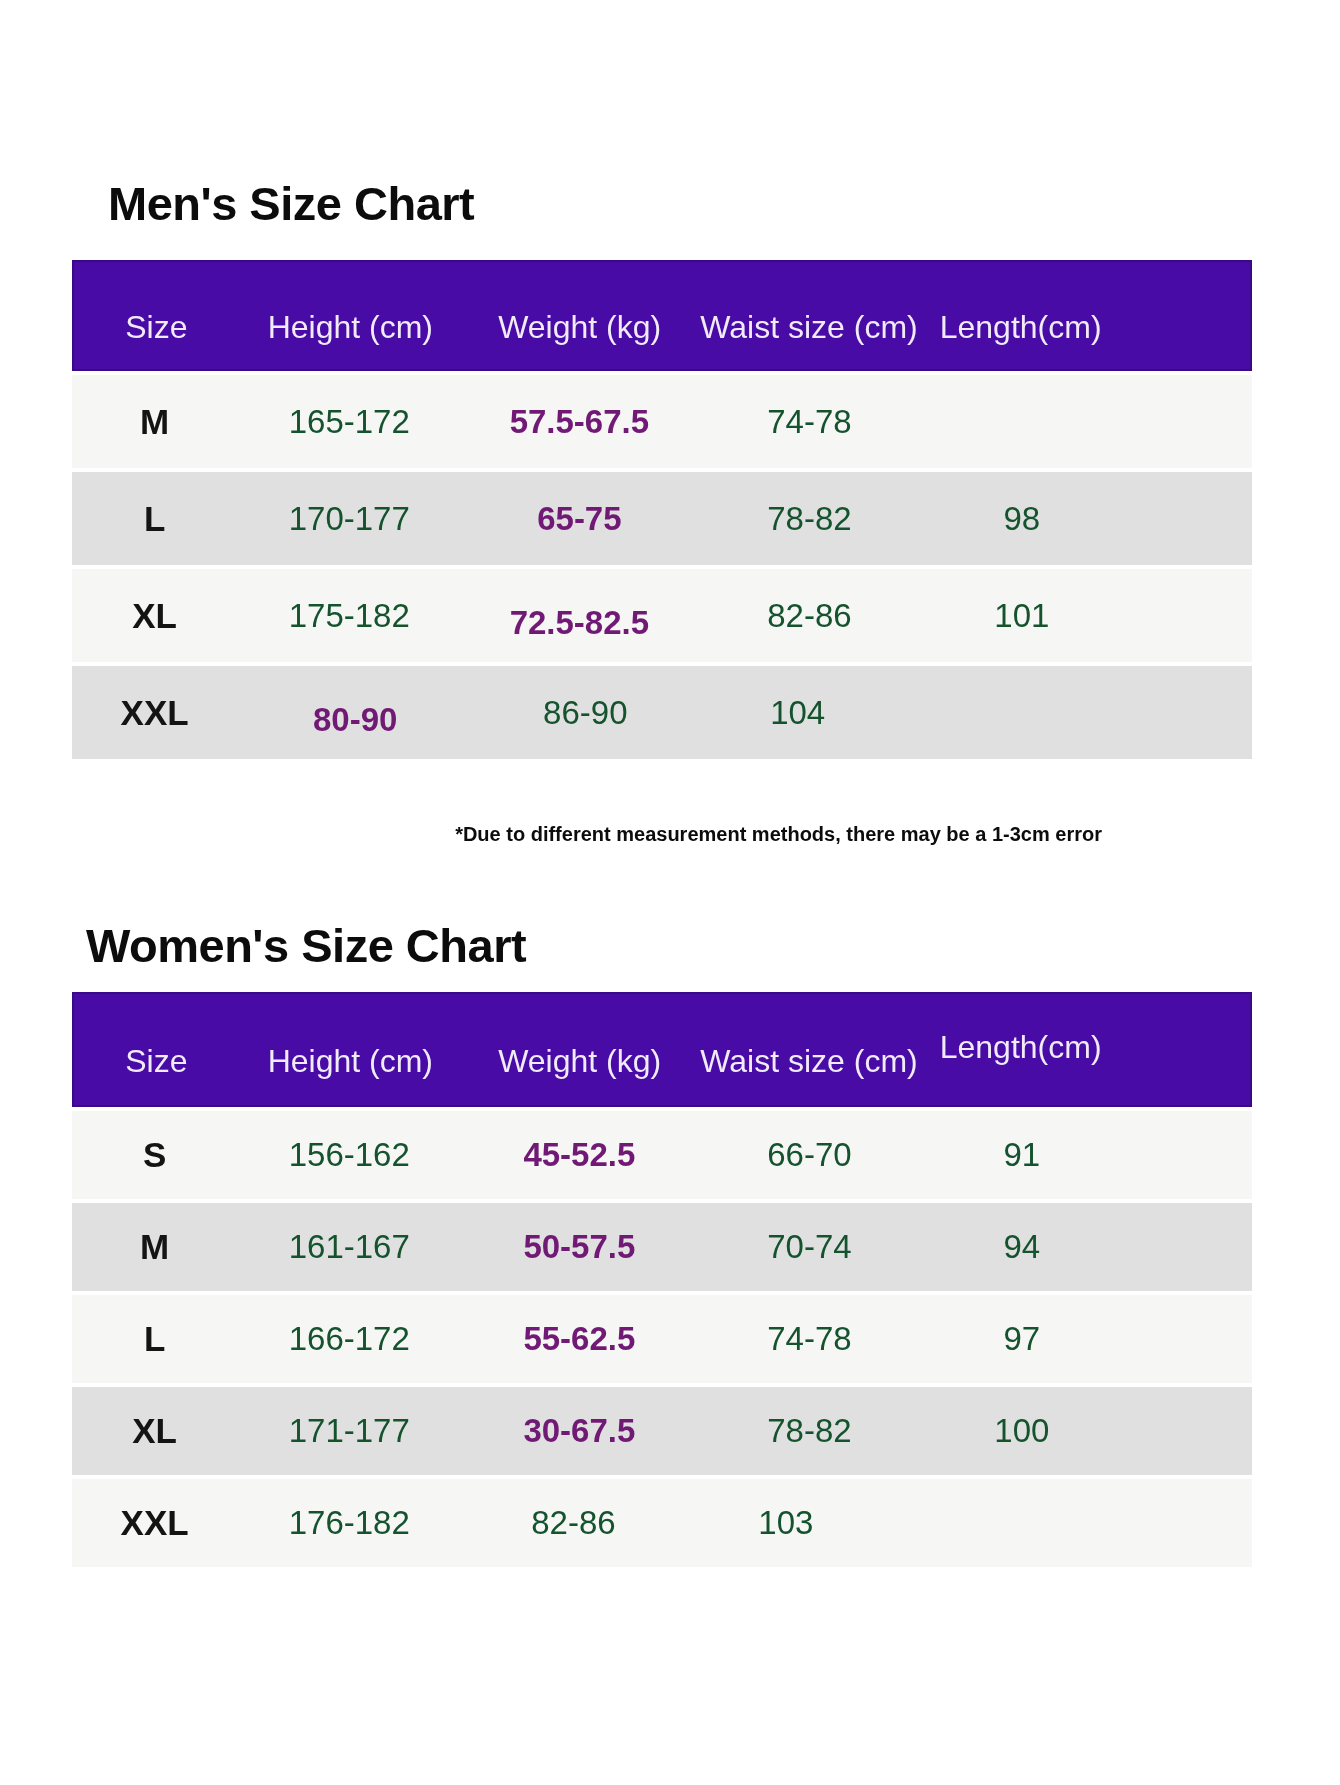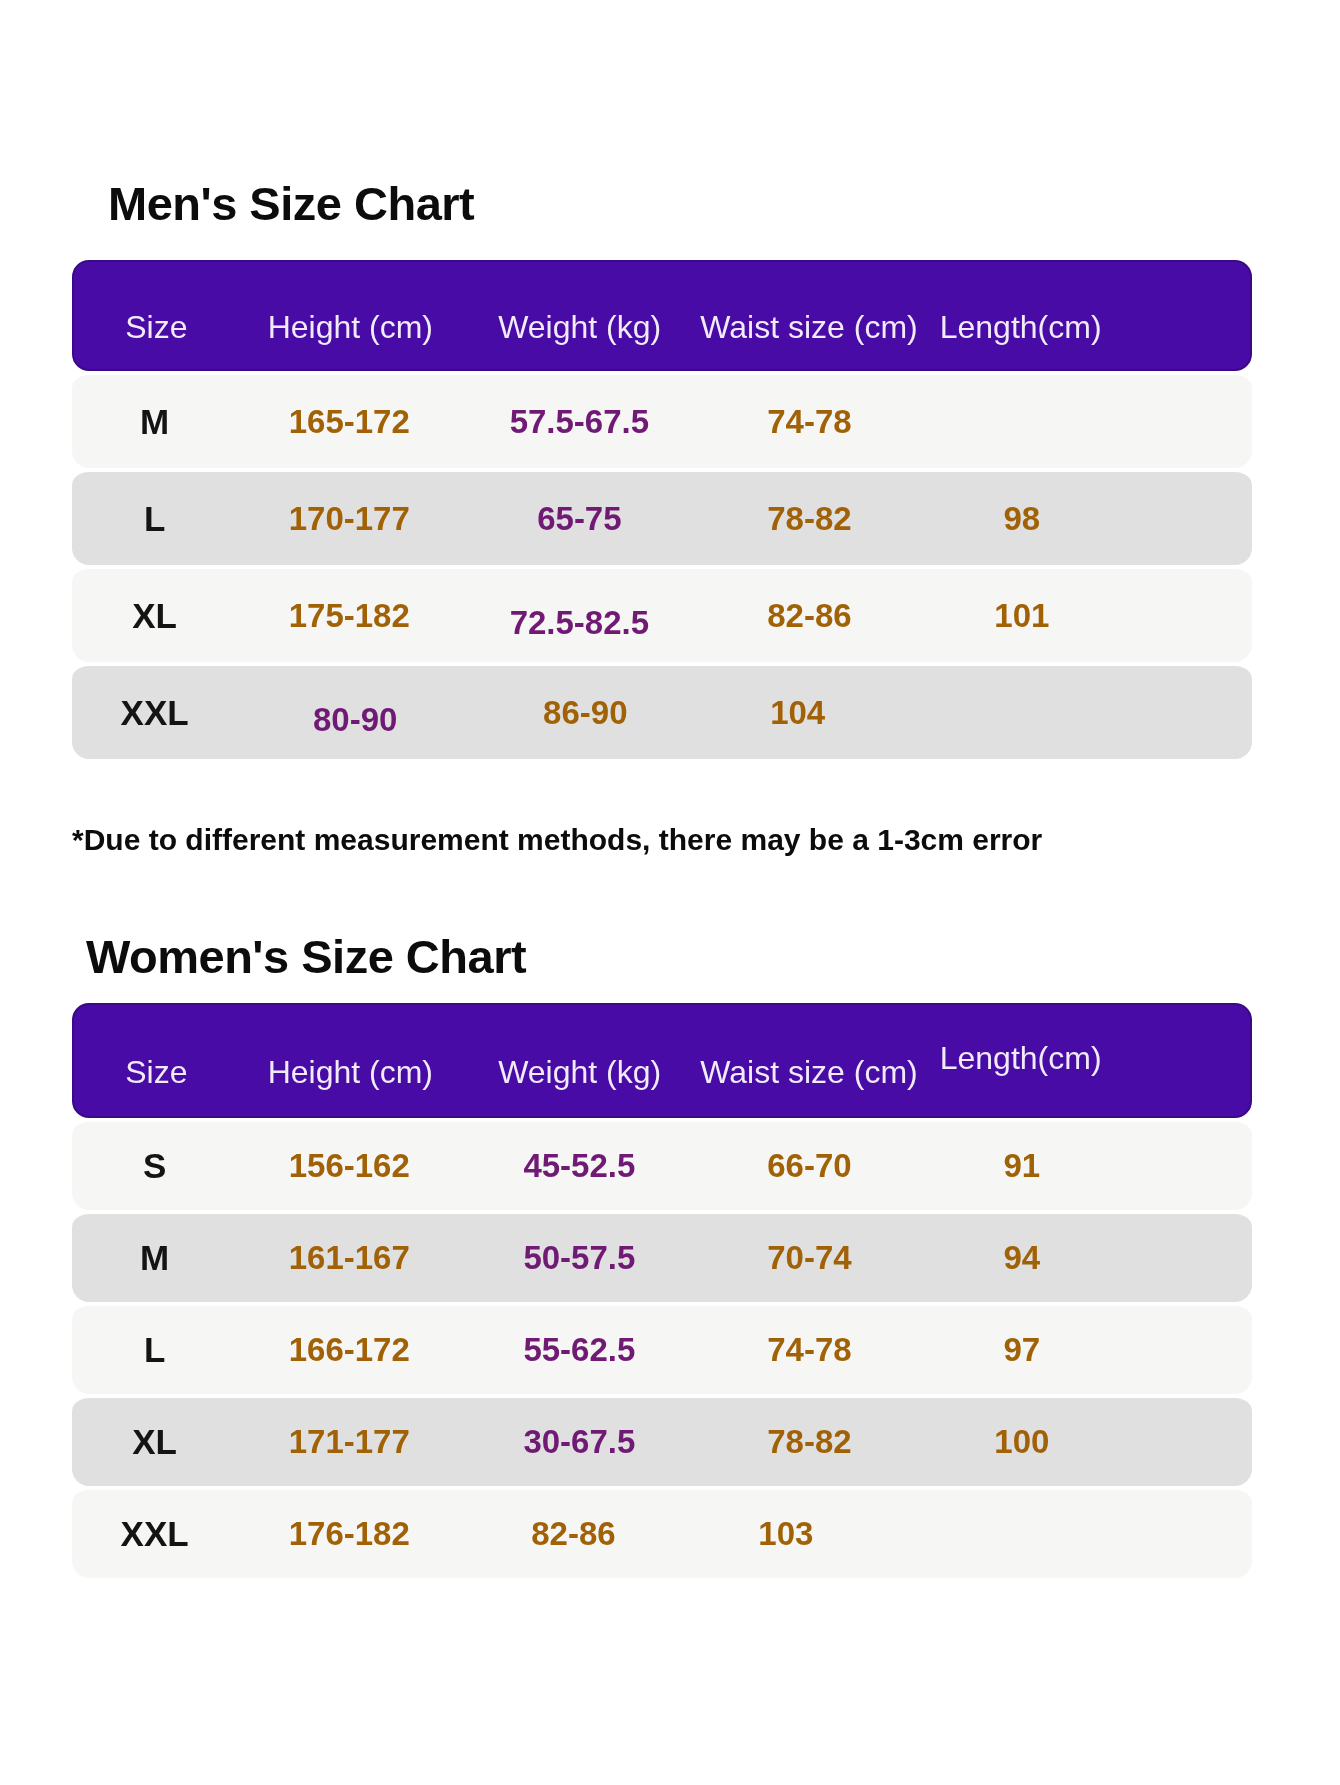--- a/index.html
+++ b/index.html
@@ -25,21 +25,21 @@
     font-size: 47px;
     line-height: 52px;
     font-weight: bold;
     color: #0c0c0c;
     letter-spacing: -0.5px;
   }
   .t-men   { padding-top: 178px; padding-left: 36px; margin-bottom: 30px; }
   .t-women { margin-top: 74px;  padding-left: 14px; margin-bottom: 20px; }
 
   .tbl { width: 1180px; }
-  .row { display: flex; width: 100%; box-sizing: border-box; border-radius: 17px; }
+  .row { display: flex; width: 100%; box-sizing: border-box; }
 
   .head {
     height: 111px;
     background: #480ba6;
     border: 2px solid #3a0a86;
     overflow: hidden;
   }
   .women .head { height: 115px; }
   .head .cell {
     color: #f1eaf9;
@@ -61,28 +61,28 @@
     box-sizing: border-box;
   }
   .c0 { width: 14%; }
   .c1 { width: 19%; }
   .c2 { width: 20%; }
   .c3 { width: 19%; }
   .c4 { width: 17%; }
   .c5 { width: 11%; }
 
   .size { font-weight: bold; font-size: 35px; color: #141414; }
-  .num  { font-weight: bold; font-size: 33px; color: #a16207; }
+  .num  { font-weight: normal; font-size: 33px; color: #14532d; }
   .wt   { font-weight: bold; color: #701a75; }
   .low  { padding-top: 14px; }
 
   .note {
     margin: 64px 150px 0 0;
-    text-align: left;
-    font-size: 30px;
+    text-align: right;
+    font-size: 20px;
     font-weight: bold;
     color: #0c0c0c;
   }
 </style>
 </head>
 <body>
 
 <div class="page">
 
   <section>

